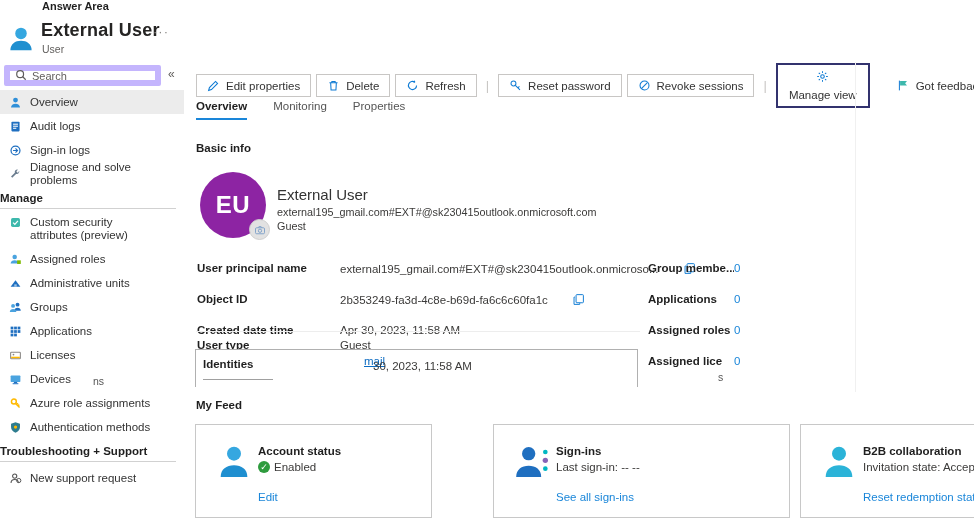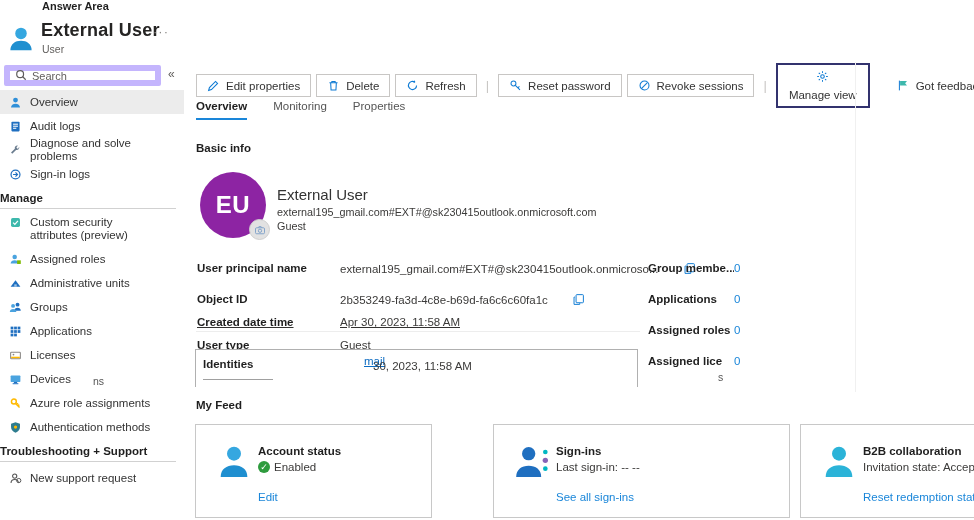--- a/index.html
+++ b/index.html
@@ -132,33 +132,33 @@
           <rect x="5" y="4.5" width="6" height="1.3" fill="#fff"></rect>
           <rect x="5" y="7" width="6" height="1.3" fill="#fff"></rect>
           <rect x="5" y="9.5" width="4" height="1.3" fill="#fff"></rect>
         </svg>
       </span>
     <span class="nlabel">Audit logs</span>
   </div>
   <div class="nav-item">
     <span class="nicon">
         <svg viewBox="0 0 16 16" width="13" height="13">
-          <path d="M12.5 3.5a3 3 0 0 1-3.8 3.8L4 12l-1.5-1.5 4.7-4.7a3 3 0 0 1 3.8-3.8L9 4l2 2z" fill="#6b7d8f"></path>
-        </svg>
-      </span>
-    <span class="nlabel">Diagnose and solve problems</span>
-  </div>
-  <div class="nav-item">
-    <span class="nicon">
-        <svg viewBox="0 0 16 16" width="13" height="13">
           <circle cx="8" cy="8" r="5.5" fill="none" stroke="#1f6fc0" stroke-width="1.5"></circle>
           <path d="M5 8h5M8 5.5 10.5 8 8 10.5" fill="none" stroke="#1f6fc0" stroke-width="1.4"></path>
         </svg>
       </span>
     <span class="nlabel">Sign-in logs</span>
+  </div>
+  <div class="nav-item">
+    <span class="nicon">
+        <svg viewBox="0 0 16 16" width="13" height="13">
+          <path d="M12.5 3.5a3 3 0 0 1-3.8 3.8L4 12l-1.5-1.5 4.7-4.7a3 3 0 0 1 3.8-3.8L9 4l2 2z" fill="#6b7d8f"></path>
+        </svg>
+      </span>
+    <span class="nlabel">Diagnose and solve problems</span>
   </div>
 
   <div class="nav-sec">Manage</div>
   <div class="nav-div"></div>
 
   <div class="nav-item two-line">
     <span class="nicon">
         <svg viewBox="0 0 16 16" width="13" height="13">
           <rect x="2.5" y="2.5" width="11" height="11" rx="2" fill="#3db8ac"></rect>
           <path d="M5 8.2 7.2 10.4 11 6" fill="none" stroke="#fff" stroke-width="1.5"></path>
@@ -384,21 +384,21 @@
   <span class="f-value">
     <span>2b353249-fa3d-4c8e-b69d-fa6c6c60fa1c</span>
     <span class="copy-ic">
         <svg viewBox="0 0 16 16" width="13" height="13">
           <rect x="5" y="2" width="9" height="10" rx="1" fill="none" stroke="#0f7bd4" stroke-width="1.2"></rect>
           <path d="M3.5 5H2.5v9h7v-1.5" fill="none" stroke="#0f7bd4" stroke-width="1.2"></path>
         </svg>
       </span>
   </span>
 </div>
-<div class="field-row" style="top:316px;text-decoration:underline;">
+<div class="field-row" style="top:324px;">
   <span class="f-label">Created date time</span>
   <span class="f-value">
       <span>Apr 30, 2023, 11:58 AM</span>
     </span>
 </div>
 <div class="abs row-div"></div>
 <div class="field-row" style="top:339px;">
   <span class="f-label">User type</span>
   <span class="f-value">
       <span>Guest</span>

